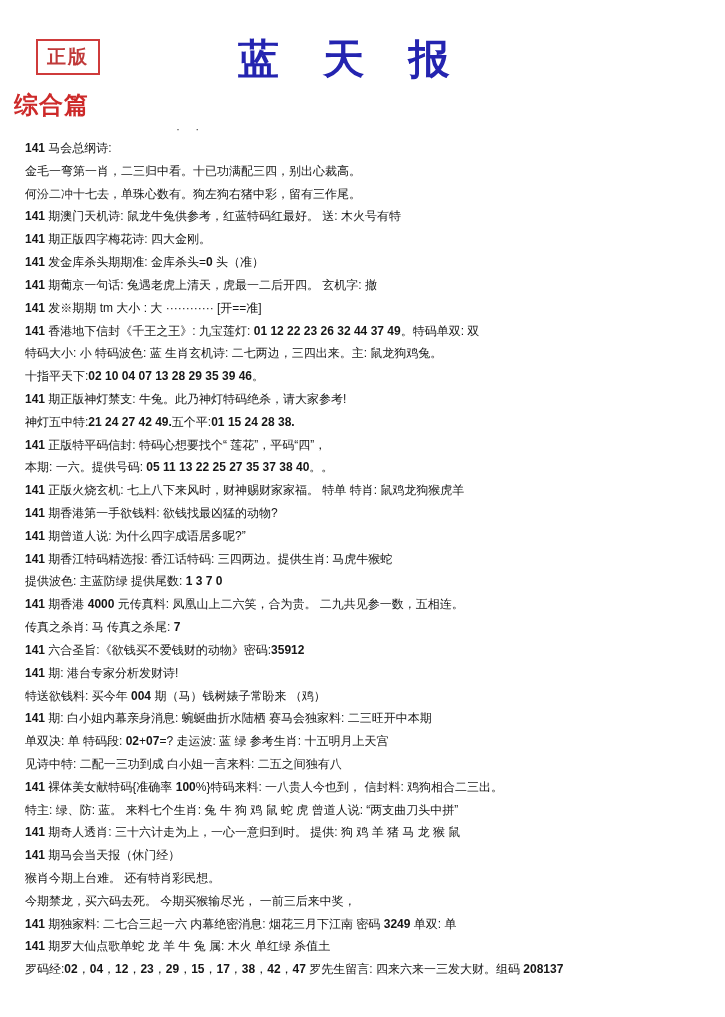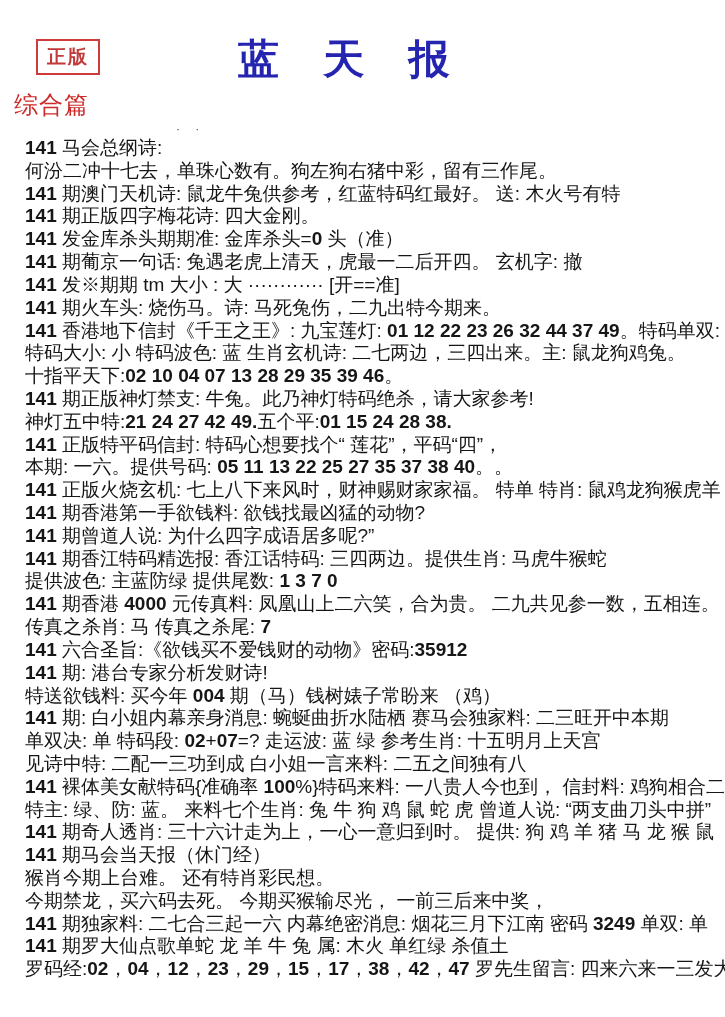--- a/index.html
+++ b/index.html
@@ -31,61 +31,61 @@
     font-size: 41px;
     font-weight: bold;
     color: #2424b0;
     letter-spacing: 17px;
     white-space: nowrap;
   }
   .section {
     position: absolute;
     left: 14px; top: 57px;
     font-size: 24px;
-    font-weight: normal;
+    font-weight: bold;
     color: #cd2a2a;
     letter-spacing: 1px;
   }
   .artifact-dots {
     position: absolute;
     left: 176px; top: 90px;
     font-size: 12px;
     color: #444;
     letter-spacing: 6px;
   }
   .body-lines {
     position: absolute;
     left: 25px; top: 105px; right: 4px;
   }
   .line {
     line-height: 22.82px;
     height: 22.82px;
-    font-size: 19px;
+    font-size: 12px;
     white-space: nowrap;
     color: #161616;
   }
   .line b { font-weight: bold; }
 </style>
 </head>
 <body>
 
 <div class="page">
   <div class="stamp">正版</div>
   <div class="title">蓝 天 报</div>
   <div class="section">综合篇</div>
   <div class="artifact-dots">· ·</div>
   <div class="body-lines">
       <div class="line"><b>141</b> 马会总纲诗:</div>
+      <div class="line">金毛一弯第一肖，二三归中看。十已功满配三四，别出心裁高。</div>
       <div class="line">何汾二冲十七去，单珠心数有。狗左狗右猪中彩，留有三作尾。</div>
       <div class="line"><b>141</b> 期澳门天机诗: 鼠龙牛兔供参考，红蓝特码红最好。 送: 木火号有特</div>
       <div class="line"><b>141</b> 期正版四字梅花诗: 四大金刚。</div>
       <div class="line"><b>141</b> 发金库杀头期期准: 金库杀头=<b>0</b> 头（准）</div>
       <div class="line"><b>141</b> 期葡京一句话: 兔遇老虎上清天，虎最一二后开四。 玄机字: 撤</div>
       <div class="line"><b>141</b> 发※期期 tm 大小 : 大 ············ [开==准]</div>
-      <div class="line"><b>141</b> 期火车头: 烧伤马。诗: 马死兔伤，二九出特今期来。</div>
       <div class="line"><b>141</b> 香港地下信封《千王之王》: 九宝莲灯: <b>01</b> <b>12</b> <b>22</b> <b>23</b> <b>26</b> <b>32</b> <b>44</b> <b>37</b> <b>49</b>。特码单双: 双</div>
       <div class="line">特码大小: 小 特码波色: 蓝 生肖玄机诗: 二七两边，三四出来。主: 鼠龙狗鸡兔。</div>
       <div class="line">十指平天下:<b>02</b> <b>10</b> <b>04</b> <b>07</b> <b>13</b> <b>28</b> <b>29</b> <b>35</b> <b>39</b> <b>46</b>。</div>
       <div class="line"><b>141</b> 期正版神灯禁支: 牛兔。此乃神灯特码绝杀，请大家参考!</div>
       <div class="line">神灯五中特:<b>21</b> <b>24</b> <b>27</b> <b>42</b> <b>49.</b>五个平:<b>01</b> <b>15</b> <b>24</b> <b>28</b> <b>38.</b></div>
       <div class="line"><b>141</b> 正版特平码信封: 特码心想要找个“ 莲花”，平码“四”，</div>
       <div class="line">本期: 一六。提供号码: <b>05</b> <b>11</b> <b>13</b> <b>22</b> <b>25</b> <b>27</b> <b>35</b> <b>37</b> <b>38</b> <b>40</b>。。</div>
       <div class="line"><b>141</b> 正版火烧玄机: 七上八下来风时，财神赐财家家福。 特单  特肖: 鼠鸡龙狗猴虎羊</div>
       <div class="line"><b>141</b> 期香港第一手欲钱料: 欲钱找最凶猛的动物?</div>
       <div class="line"><b>141</b> 期曾道人说: 为什么四字成语居多呢?”</div>

